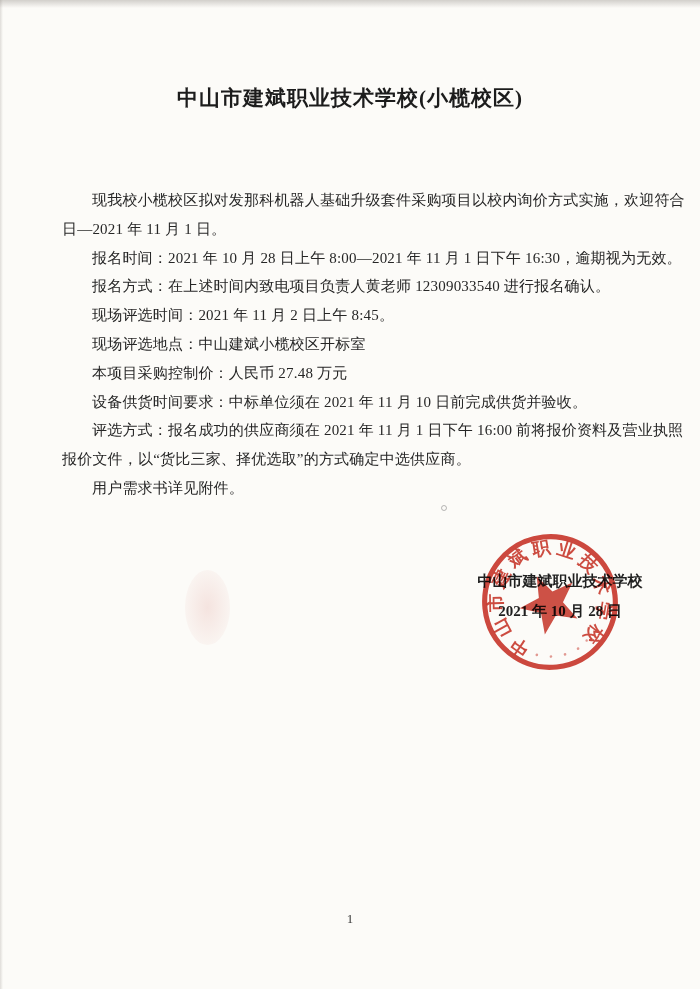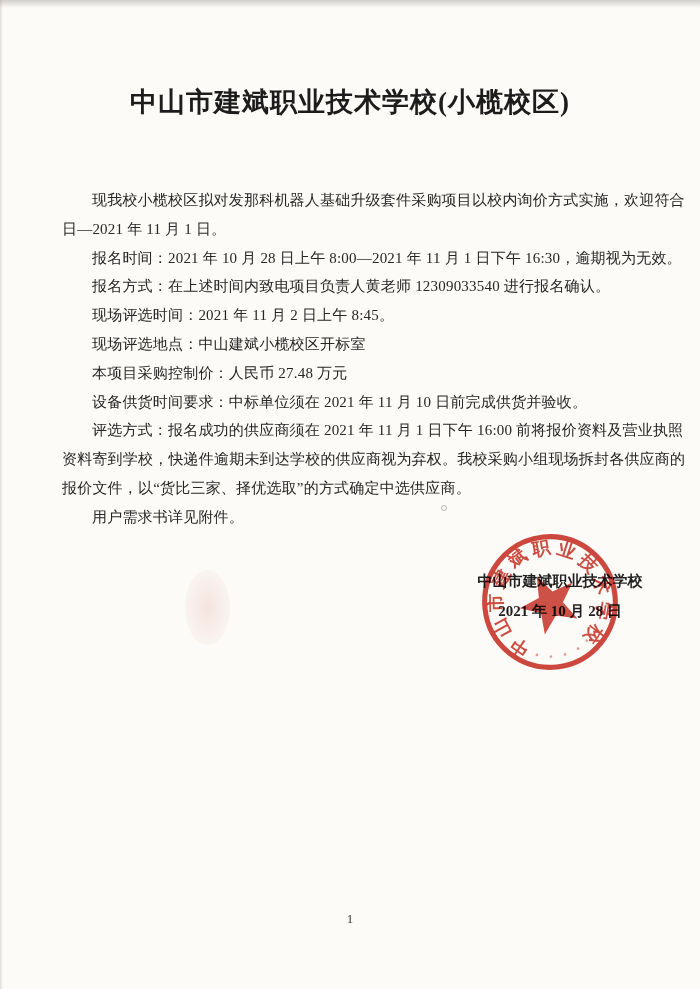--- a/index.html
+++ b/index.html
@@ -7,21 +7,21 @@
     position:relative;width:700px;height:989px;margin:0 auto;
     background:#fcfbf8;overflow:hidden;
     font-family:"Liberation Serif","DejaVu Serif",serif;
     color:#242424;
   }
   .scan-edge-top{position:absolute;top:0;left:0;right:0;height:8px;
     background:linear-gradient(180deg,rgba(148,142,136,0.40),rgba(148,142,136,0));}
   .scan-edge-left{position:absolute;top:0;left:0;bottom:0;width:3px;
     background:linear-gradient(90deg,rgba(148,142,136,0.28),rgba(148,142,136,0));}
   .title-line{position:absolute;left:0;width:100%;text-align:center;
-    font-size:27px;font-weight:700;letter-spacing:1px;color:#1c1c1c;white-space:nowrap;}
+    font-size:21px;font-weight:700;letter-spacing:1px;color:#1c1c1c;white-space:nowrap;}
   .title-line.l1{top:84px;}
   .title-line.l2{top:121px;}
   .doc-body{position:absolute;top:186px;left:62px;width:580px;
     font-size:15px;font-weight:400;color:#262626;}
   .bline{line-height:28.8px;height:28.8px;white-space:nowrap;letter-spacing:0.2px;}
   .bline.indent{text-indent:30px;}
   .signature{position:absolute;top:566px;left:440px;width:240px;
     text-align:center;font-size:15px;font-weight:600;color:#1f1f1f;}
   .signature .sig-line{line-height:30px;white-space:nowrap;}
   .seal{position:absolute;left:478px;top:530px;width:144px;height:144px;
@@ -47,21 +47,20 @@
   <div class="doc-body">
     <div class="bline indent">现我校小榄校区拟对发那科机器人基础升级套件采购项目以校内询价方式实施，欢迎符合</div>
     <div class="bline">日—2021 年 11 月 1 日。</div>
     <div class="bline indent">报名时间：2021 年 10 月 28 日上午 8:00—2021 年 11 月 1 日下午 16:30，逾期视为无效。</div>
     <div class="bline indent">报名方式：在上述时间内致电项目负责人黄老师 12309033540 进行报名确认。</div>
     <div class="bline indent">现场评选时间：2021 年 11 月 2 日上午 8:45。</div>
     <div class="bline indent">现场评选地点：中山建斌小榄校区开标室</div>
     <div class="bline indent">本项目采购控制价：人民币 27.48 万元</div>
     <div class="bline indent">设备供货时间要求：中标单位须在 2021 年 11 月 10 日前完成供货并验收。</div>
     <div class="bline indent">评选方式：报名成功的供应商须在 2021 年 11 月 1 日下午 16:00 前将报价资料及营业执照</div>
-    <div class="bline">资料寄到学校，快递件逾期未到达学校的供应商视为弃权。我校采购小组现场拆封各供应商的</div>
     <div class="bline">报价文件，以“货比三家、择优选取”的方式确定中选供应商。</div>
     <div class="bline indent">用户需求书详见附件。</div>
   </div>
 
   <div class="ink-smudge"></div>
   <div class="speck"></div>
 
   <div class="signature">
     <div class="sig-line">中山市建斌职业技术学校</div>
     <div class="sig-line">2021 年 10 月 28 日</div>

